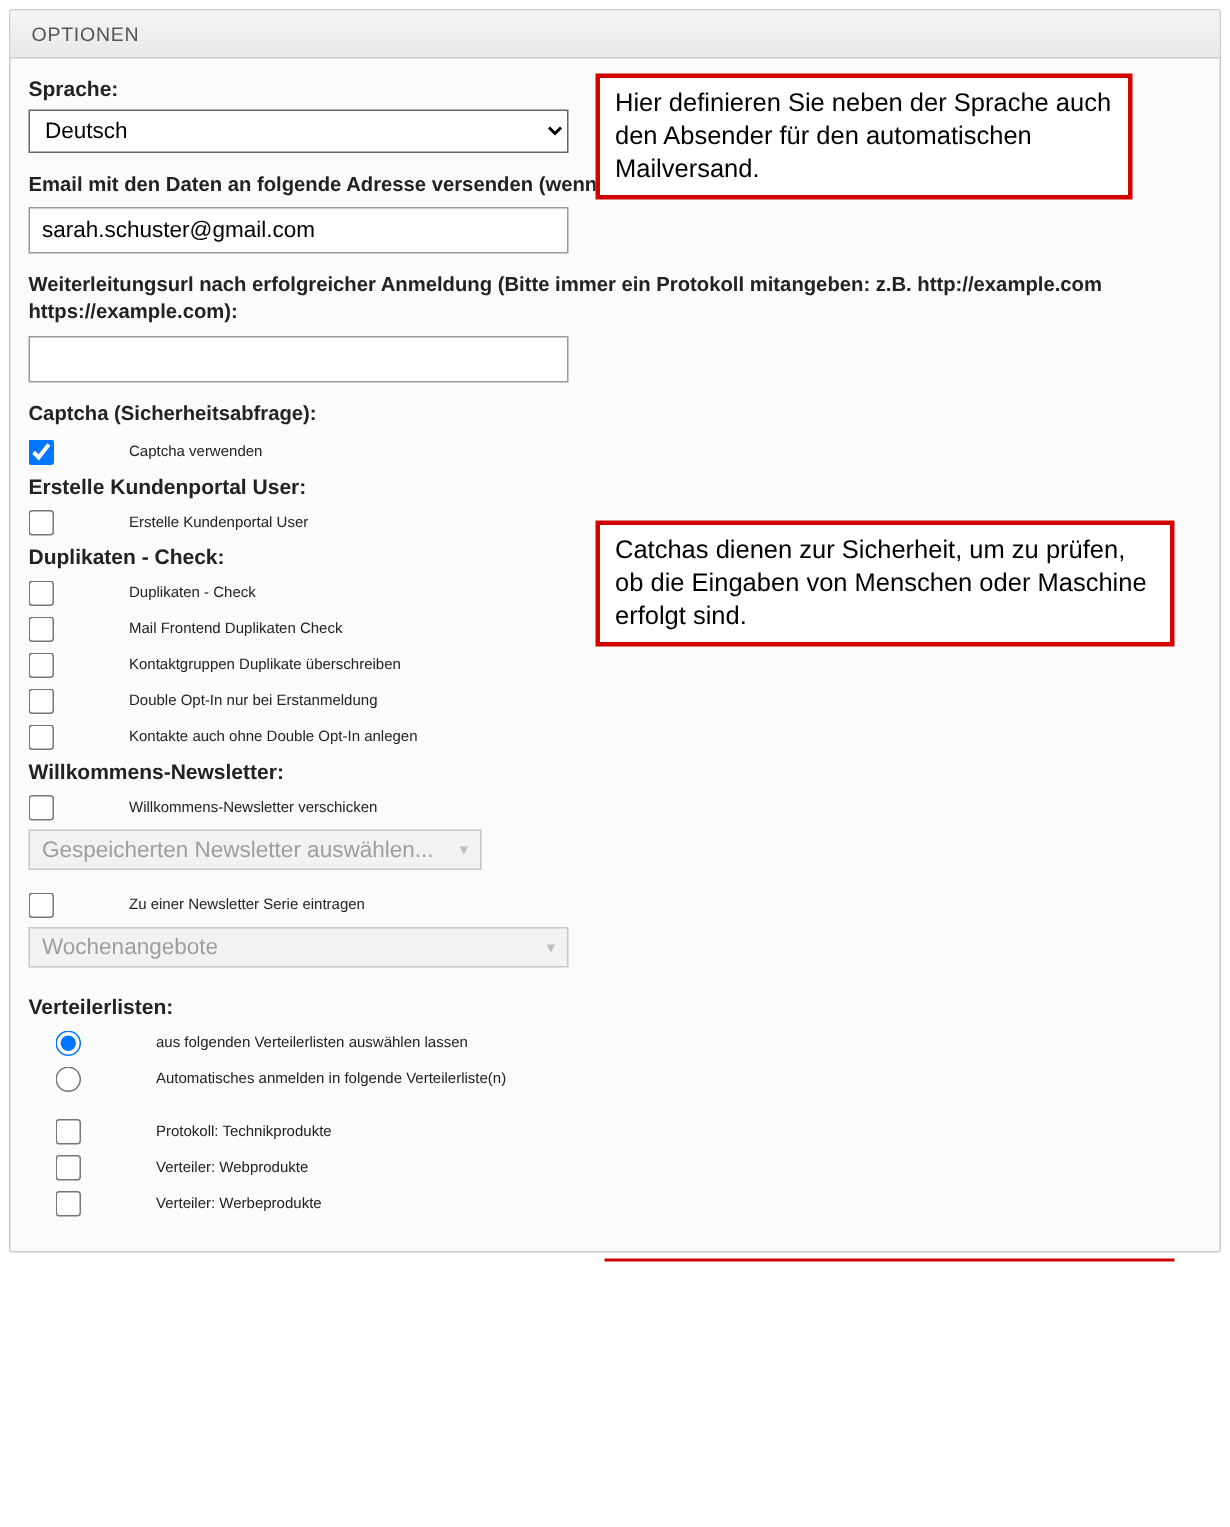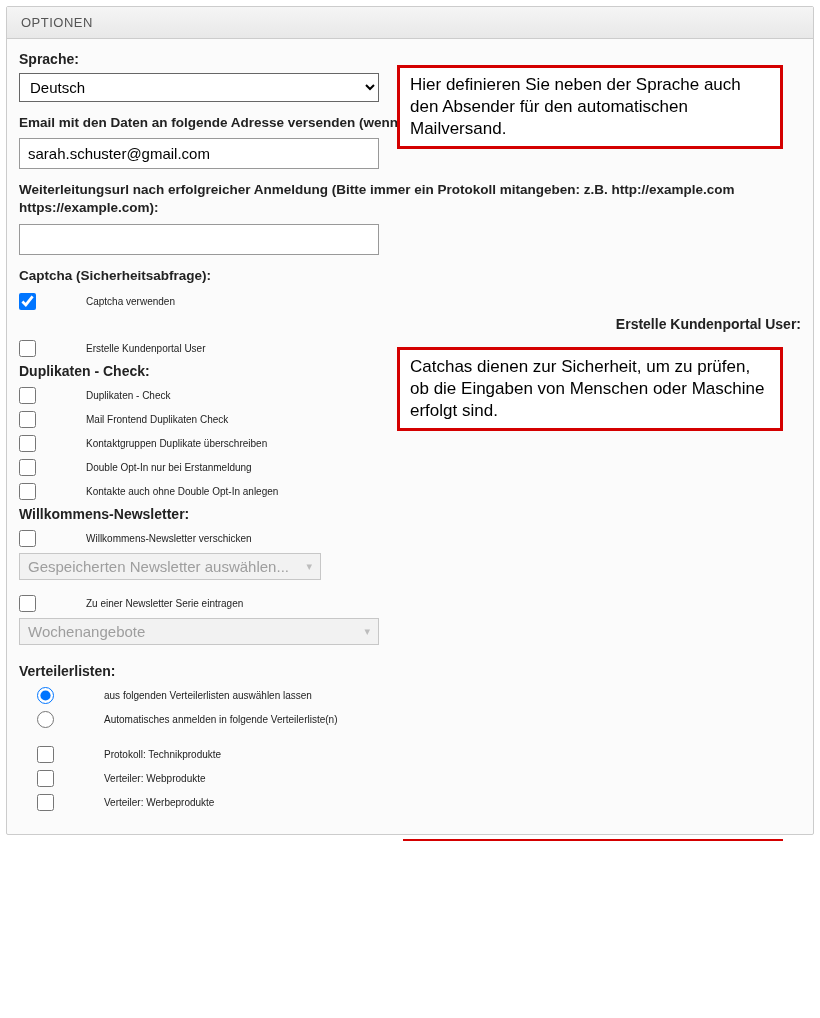--- a/index.html
+++ b/index.html
@@ -93,21 +93,21 @@
   .callout {
     position: absolute;
     border: 3px solid #d40000;
     background: #fff;
     padding: 6px 10px;
     font-size: 17px;
     line-height: 1.3;
     font-family: Arial, sans-serif;
     color: #000;
   }
-  .callout1 { top: 26px; left: 390px; width: 386px; }
+  .callout1 { top: 10px; left: 390px; width: 358px; }
   .callout2 { top: 308px; left: 390px; width: 386px; }
   .callout3 { top: 800px; left: 396px; width: 380px; }
   .gap { height: 10px; }
 </style>
 </head>
 <body>
 
 <div class="panel">
   <div class="panel-header">OPTIONEN</div>
   <div class="panel-body">
@@ -134,21 +134,21 @@
     <input type="text" class="text-input" value="" style="">
 
     
     <div class="help-text">Captcha (Sicherheitsabfrage):</div>
     <div class="check-row">
       <input type="checkbox" checked="" style="">
       <label>Captcha verwenden</label>
     </div>
 
     
-    <div class="section-label" style="margin-top:4px;text-align:right;">Erstelle Kundenportal User:</div>
+    <div class="section-label" style="margin-top:4px;">Erstelle Kundenportal User:</div>
     <div class="check-row">
       <input type="checkbox" style="">
       <label>Erstelle Kundenportal User</label>
     </div>
 
     
     <div class="section-label" style="margin-top:4px;">Duplikaten - Check:</div>
     <div class="check-row">
       <input type="checkbox" style="">
       <label>Duplikaten - Check</label>

